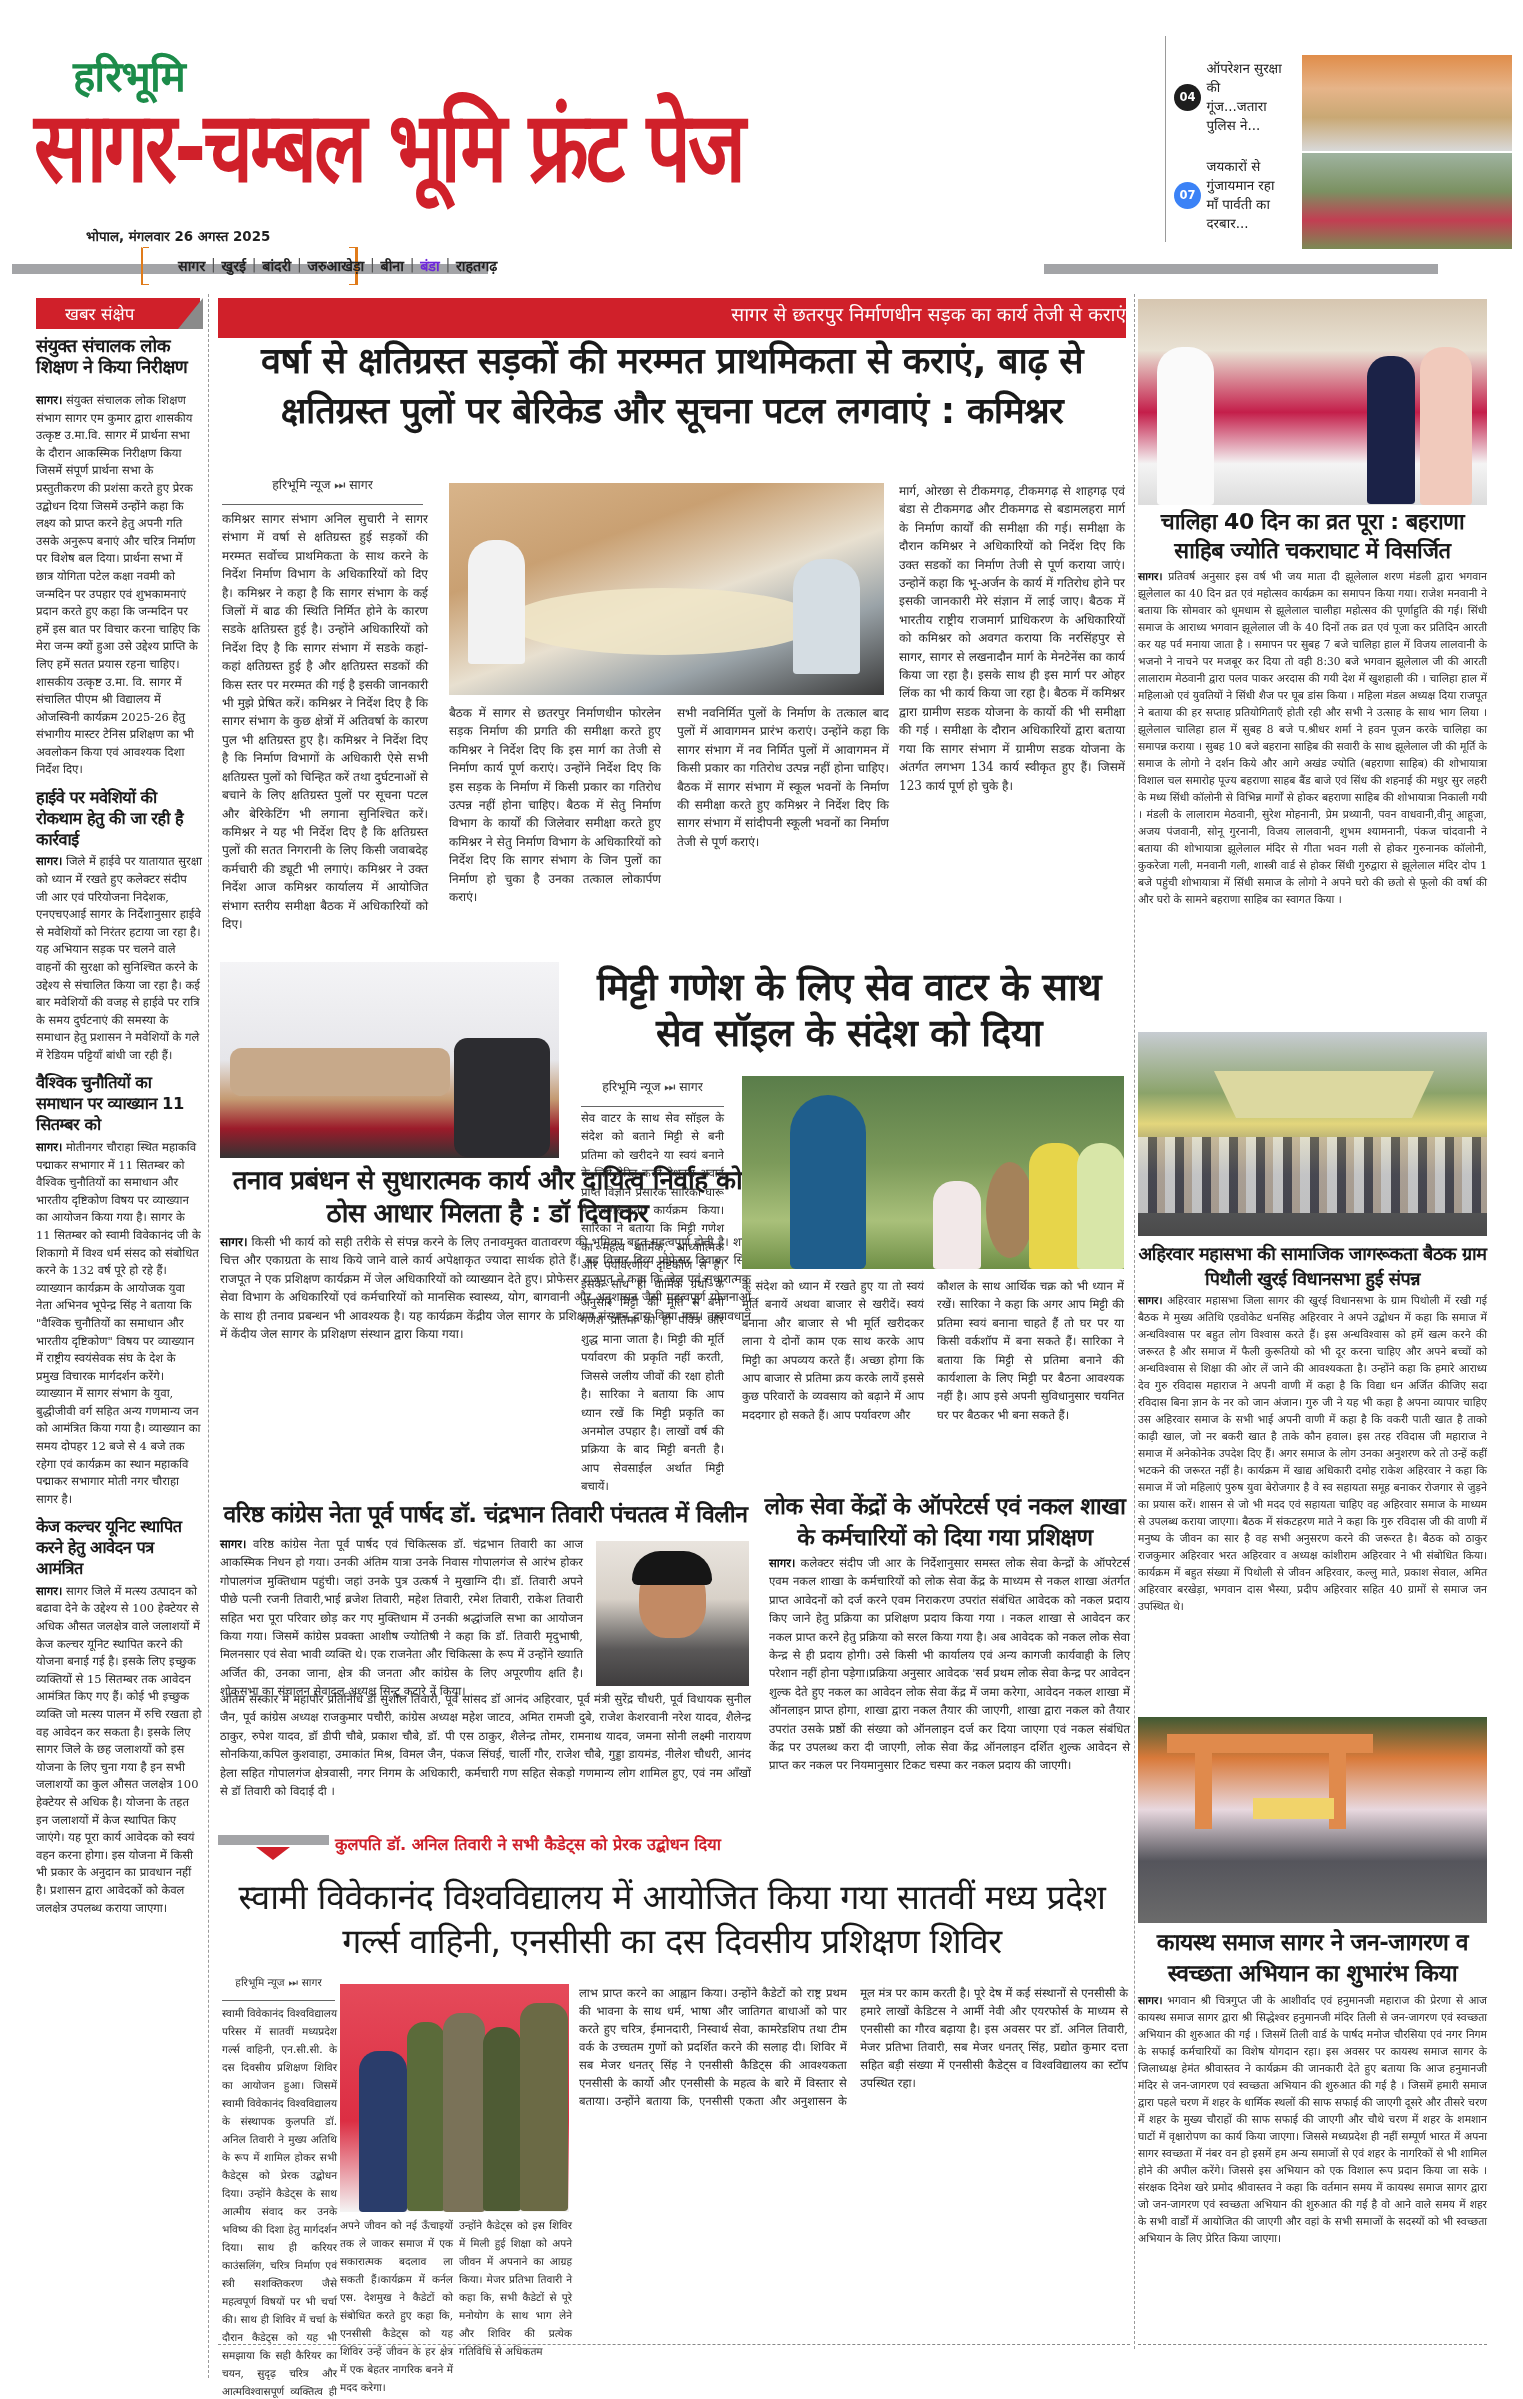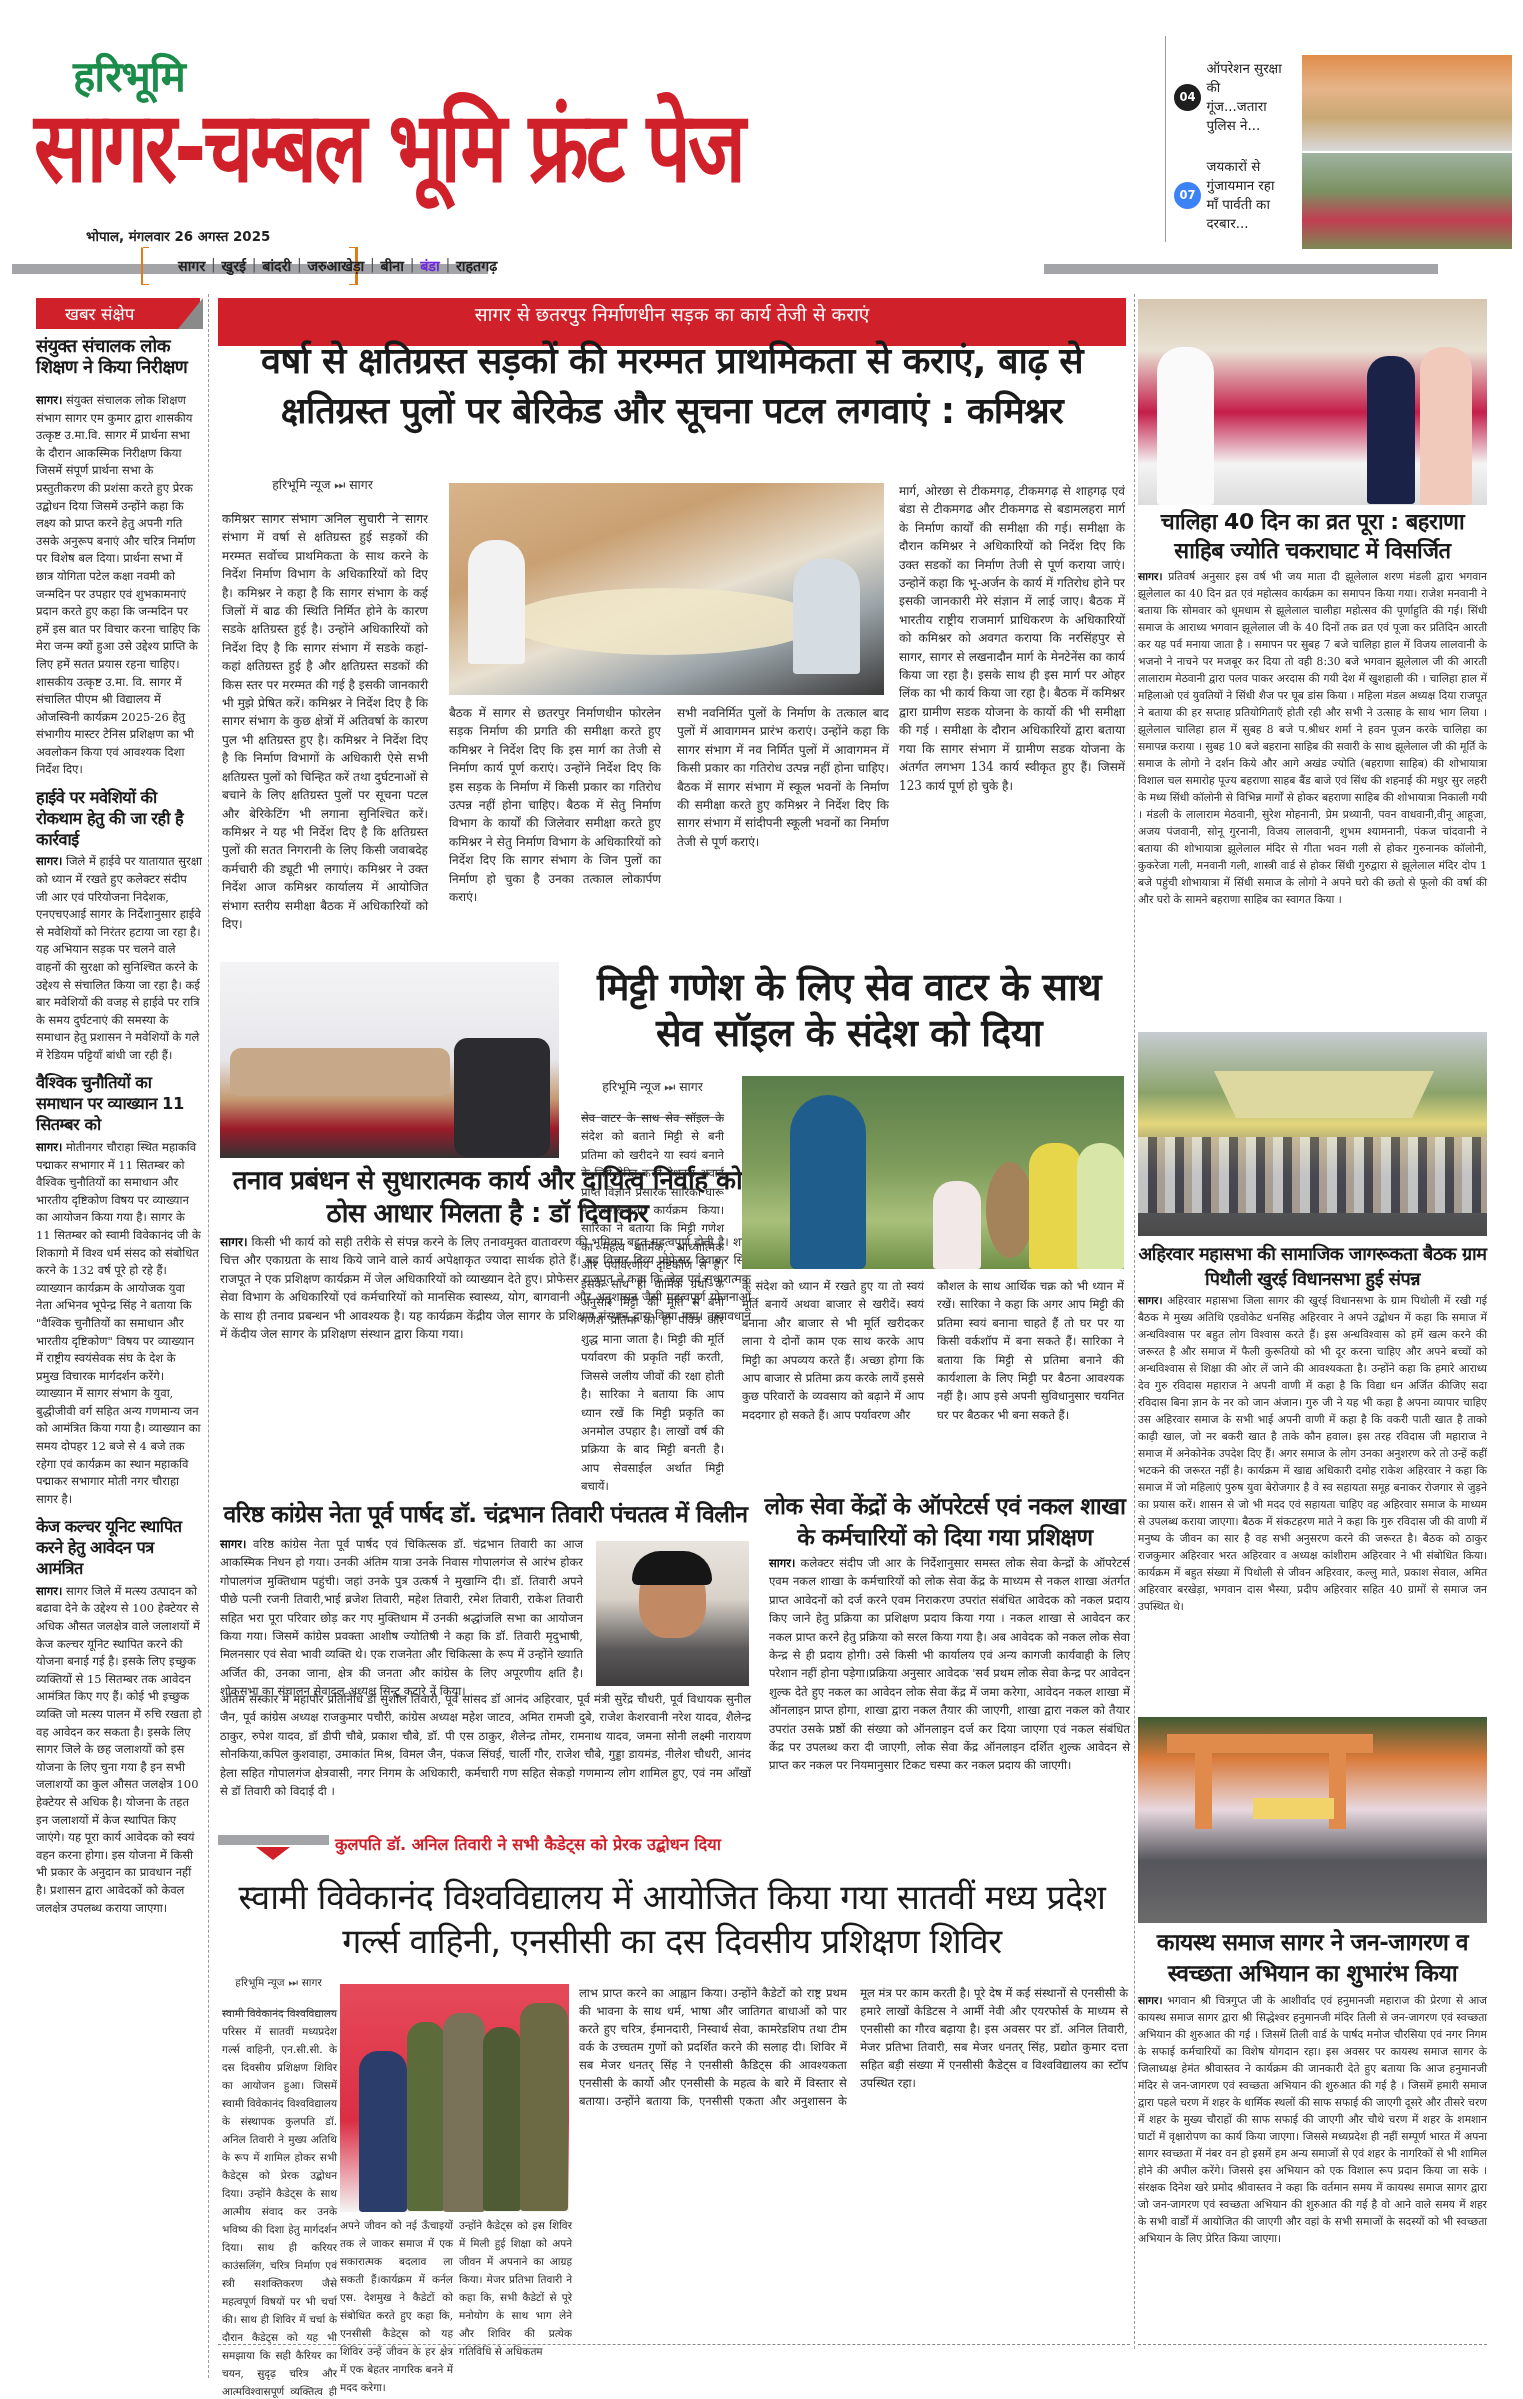--- a/index.html
+++ b/index.html
@@ -2,21 +2,21 @@
 <html><head>
 <meta charset="utf-8">
 <style>
 *{box-sizing:border-box;margin:0;padding:0}
 body{width:1524px;height:2399px;background:#fff;font-family:"DejaVu Sans","Liberation Sans",sans-serif;color:#222;position:relative;overflow:hidden}
 .abs{position:absolute}
 .txt{font-family:"DejaVu Serif","Liberation Serif",serif;font-size:12px;line-height:18.4px;text-align:justify;color:#2a2a2a}
 .txt b{font-weight:bold;color:#111}
 .hd{font-family:"DejaVu Sans","Liberation Sans",sans-serif;font-weight:bold;color:#1a1a1a;letter-spacing:-0.5px}
 .photo{overflow:hidden}
-.byline{font-size:12.4px;color:#333;text-align:center;border-bottom:1.9px solid #666;padding-bottom:22px;font-family:"DejaVu Sans",sans-serif}
+.byline{font-size:12.4px;color:#333;text-align:center;border-bottom:1.9px solid #666;padding-bottom:11px;font-family:"DejaVu Sans",sans-serif}
 .byline .arr{color:#444;margin:0 3.8px}
 .vdiv{border-left:1px dashed #999}
 .hdiv{border-top:1.9px dashed #888}
 </style>
 </head>
 <body>
 
 <div class="abs" style="left:73px;top:46px;" data-name="brand-logo">
   <span data-name="brand-name" style="font-family:'DejaVu Sans',sans-serif;font-weight:bold;font-size:42px;color:#1c8c4a;letter-spacing:-1px;">हरिभूमि</span>
 </div>
@@ -77,21 +77,21 @@
     <article data-name="news-brief" style="margin-bottom: 7.6px;">
     <h3 class="hd" data-name="news-brief-title" style="font-size:16.3px;line-height:21px;margin-bottom:3.8px">वैश्विक चुनौतियों का समाधान पर व्याख्यान 11 सितम्बर को</h3>
     <p class="txt" data-name="news-brief-body" style="font-size:11.5px;line-height:17.6px;text-align:left"><b data-name="dateline-place">सागर।</b> <span data-name="news-brief-text">मोतीनगर चौराहा स्थित महाकवि पद्माकर सभागार में 11 सितम्बर को वैश्विक चुनौतियों का समाधान और भारतीय दृष्टिकोण विषय पर व्याख्यान का आयोजन किया गया है। सागर के 11 सितम्बर को स्वामी विवेकानंद जी के शिकागो में विश्व धर्म संसद को संबोधित करने के 132 वर्ष पूरे हो रहे हैं। व्याख्यान कार्यक्रम के आयोजक युवा नेता अभिनव भूपेन्द्र सिंह ने बताया कि "वैश्विक चुनौतियों का समाधान और भारतीय दृष्टिकोण" विषय पर व्याख्यान में राष्ट्रीय स्वयंसेवक संघ के देश के प्रमुख विचारक मार्गदर्शन करेंगे। व्याख्यान में सागर संभाग के युवा, बुद्धीजीवी वर्ग सहित अन्य गणमान्य जन को आमंत्रित किया गया है। व्याख्यान का समय दोपहर 12 बजे से 4 बजे तक रहेगा एवं कार्यक्रम का स्थान महाकवि पद्माकर सभागार मोती नगर चौराहा सागर है।</span></p>
     </article>
     <article data-name="news-brief" style="margin-bottom: 7.6px;">
     <h3 class="hd" data-name="news-brief-title" style="font-size:16.3px;line-height:21px;margin-bottom:3.8px">केज कल्चर यूनिट स्थापित करने हेतु आवेदन पत्र आमंत्रित</h3>
     <p class="txt" data-name="news-brief-body" style="font-size:11.5px;line-height:17.6px;text-align:left"><b data-name="dateline-place">सागर।</b> <span data-name="news-brief-text">सागर जिले में मत्स्य उत्पादन को बढावा देने के उद्देश्य से 100 हेक्टेयर से अधिक औसत जलक्षेत्र वाले जलाशयों में केज कल्चर यूनिट स्थापित करने की योजना बनाई गई है। इसके लिए इच्छुक व्यक्तियों से 15 सितम्बर तक आवेदन आमंत्रित किए गए हैं। कोई भी इच्छुक व्यक्ति जो मत्स्य पालन में रुचि रखता हो वह आवेदन कर सकता है। इसके लिए सागर जिले के छह जलाशयों को इस योजना के लिए चुना गया है इन सभी जलाशयों का कुल औसत जलक्षेत्र 100 हेक्टेयर से अधिक है। योजना के तहत इन जलाशयों में केज स्थापित किए जाएंगे। यह पूरा कार्य आवेदक को स्वयं वहन करना होगा। इस योजना में किसी भी प्रकार के अनुदान का प्रावधान नहीं है। प्रशासन द्वारा आवेदकों को केवल जलक्षेत्र उपलब्ध कराया जाएगा।</span></p>
     </article>
   </div>
 
-<div class="abs" style="left:218px;top:298px;width:908px;height:48px;background:#d0202a;color:#fff;text-align:center;font-size:19px;line-height:32.5px;font-family:'DejaVu Sans',sans-serif" data-name="lead-kicker">सागर से छतरपुर निर्माणधीन सड़क का कार्य तेजी से कराएं</div>
+<div class="abs" style="left:218px;top:298px;width:908px;height:40px;background:#d0202a;color:#fff;text-align:right;font-size:19px;line-height:32.5px;font-family:'DejaVu Sans',sans-serif" data-name="lead-kicker">सागर से छतरपुर निर्माणधीन सड़क का कार्य तेजी से कराएं</div>
 <h1 class="abs hd" style="left:218px;top:336px;width:908px;text-align:center;font-size:36px;line-height:50px" data-name="lead-headline">वर्षा से क्षतिग्रस्त सड़कों की मरम्मत प्राथमिकता से कराएं, बाढ़ से क्षतिग्रस्त पुलों पर बेरिकेड और सूचना पटल लगवाएं : कमिश्नर</h1>
 <div class="abs byline" style="left:222px;top:476px;width:201px" data-name="lead-byline">
   <span data-name="byline-source">हरिभूमि न्यूज</span><span class="arr" data-name="fast-forward-icon">⏭</span><span data-name="byline-place">सागर</span>
 </div>
 <p class="abs txt" style="left:222px;top:510px;width:206px" data-name="lead-column-1">कमिश्नर सागर संभाग अनिल सुचारी ने सागर संभाग में वर्षा से क्षतिग्रस्त हुई सड़कों की मरम्मत सर्वोच्च प्राथमिकता के साथ करने के निर्देश निर्माण विभाग के अधिकारियों को दिए है। कमिश्नर ने कहा है कि सागर संभाग के कई जिलों में बाढ की स्थिति निर्मित होने के कारण सडके क्षतिग्रस्त हुई है। उन्होंने अधिकारियों को निर्देश दिए है कि सागर संभाग में सडके कहां-कहां क्षतिग्रस्त हुई है और क्षतिग्रस्त सडकों की किस स्तर पर मरम्मत की गई है इसकी जानकारी भी मुझे प्रेषित करें। कमिश्नर ने निर्देश दिए है कि सागर संभाग के कुछ क्षेत्रों में अतिवर्षा के कारण पुल भी क्षतिग्रस्त हुए है। कमिश्नर ने निर्देश दिए है कि निर्माण विभागों के अधिकारी ऐसे सभी क्षतिग्रस्त पुलों को चिन्हित करें तथा दुर्घटनाओं से बचाने के लिए क्षतिग्रस्त पुलों पर सूचना पटल और बेरिकेटिंग भी लगाना सुनिश्चित करें। कमिश्नर ने यह भी निर्देश दिए है कि क्षतिग्रस्त पुलों की सतत निगरानी के लिए किसी जवाबदेह कर्मचारी की ड्यूटी भी लगाएं। कमिश्नर ने उक्त निर्देश आज कमिश्नर कार्यालय में आयोजित संभाग स्तरीय समीक्षा बैठक में अधिकारियों को दिए।</p>
 <div class="abs photo" style="left:449px;top:483px;width:435px;height:212px;background:linear-gradient(160deg,#d8b48a 0%,#c9a072 30%,#e8e0d0 55%,#9aa3a8 75%,#3a3a3a 100%)" data-name="meeting-photo">
   <div style="position:absolute;left:57px;top:105px;width:315px;height:67px;border-radius:50%;background:#efe6c8;opacity:.9"></div>
   <div style="position:absolute;left:344px;top:76px;width:67px;height:115px;background:#d5dde3;border-radius:29px 29px 3.8px 3.8px"></div>
   <div style="position:absolute;left:19px;top:57px;width:57px;height:124px;background:#f2f2f2;border-radius:25px 25px 3.8px 3.8px"></div>
 </div>

